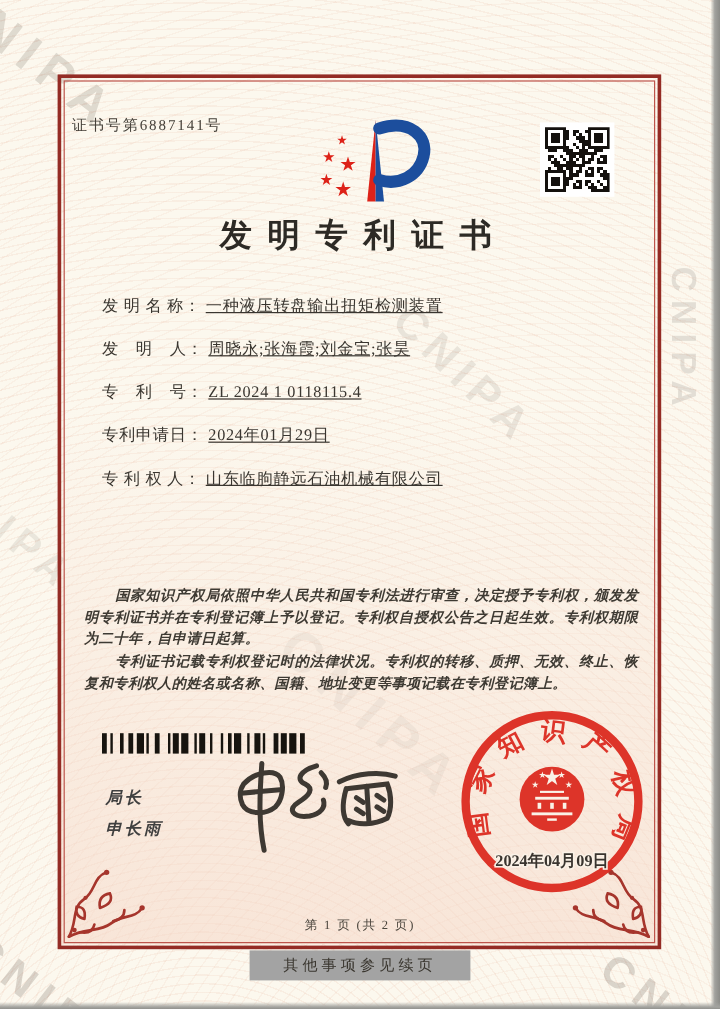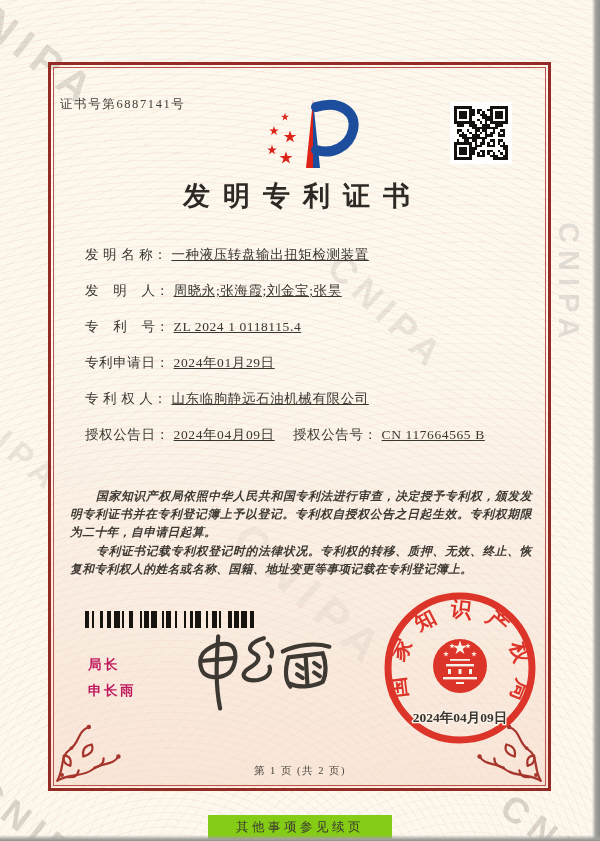--- a/index.html
+++ b/index.html
@@ -52,28 +52,28 @@
   .frow .g2{position:absolute;left:208px;top:0;}
   
   .legal{position:absolute;left:70px;top:487px;width:462px;z-index:4;font-size:11.8px;
       line-height:18.2px;color:#3e3a33;font-style:italic;text-align:justify;letter-spacing:0.4px;}
   .legal p{margin:0;text-indent:2.2em;font-weight:bold;}
   
   .barcode{position:absolute;left:85px;top:611px;height:17px;z-index:4;display:flex;align-items:stretch;}
   .barcode span{display:block;height:100%;}
   .director{position:absolute;left:88px;top:652px;z-index:4;
       font-family:"Liberation Sans","DejaVu Sans",sans-serif;font-size:13.5px;font-weight:600;
-      letter-spacing:2.5px;color:#be185d;line-height:26px;}
+      letter-spacing:2.5px;color:#404040;line-height:26px;font-style:italic;}
   .signature{position:absolute;left:184px;top:624px;z-index:5;}
   .seal{position:absolute;left:380px;top:588px;z-index:5;opacity:.95;}
   .pagenum{position:absolute;left:0;top:764px;width:600px;text-align:center;z-index:4;
       font-size:10.5px;letter-spacing:1.5px;color:#4a453d;}
   .note-strip{position:absolute;left:0;top:792px;width:600px;text-align:center;z-index:4;}
-  .note-strip .note{display:inline-block;background:#84cc16;padding:4px 28px;font-size:12.5px;
-      letter-spacing:3.5px;color:#3a362f;margin-top:23px;}
+  .note-strip .note{display:inline-block;background:#a3a3a3;padding:4px 28px;font-size:12.5px;
+      letter-spacing:3.5px;color:#3a362f;}
 </style>
 </head>
 <body>
 
 <div id="app">
 
   <div class="texture"></div>
   <div class="frame-tint"></div>
 
   <div class="wm wm1">CNIPA</div>
@@ -392,26 +392,20 @@
     </div>
     <div class="frow">
       <span class="lbl">专　利　号：</span><span class="val">ZL 2024 1 0118115.4</span>
     </div>
     <div class="frow">
       <span class="lbl">专利申请日：</span><span class="val">2024年01月29日</span>
     </div>
     <div class="frow">
       <span class="lbl">专 利 权 人：</span><span class="val">山东临朐静远石油机械有限公司</span>
     </div>
-    <div class="frow">
-      <span class="lbl">授权公告日：</span><span class="val">2024年04月09日</span>
-      <span class="g2">
-        <span class="lbl">授权公告号：</span><span class="val">CN 117664565 B</span>
-      </span>
-    </div>
   </div>
 
   <div class="legal">
     <p>国家知识产权局依照中华人民共和国专利法进行审查，决定授予专利权，颁发发明专利证书并在专利登记簿上予以登记。专利权自授权公告之日起生效。专利权期限为二十年，自申请日起算。</p>
     <p>专利证书记载专利权登记时的法律状况。专利权的转移、质押、无效、终止、恢复和专利权人的姓名或名称、国籍、地址变更等事项记载在专利登记簿上。</p>
   </div>
 
   <div id="barcode" class="barcode">
       <span style="width:4.4px;background:#17140f"></span>
       <span style="width:2.2px;background:transparent"></span>

